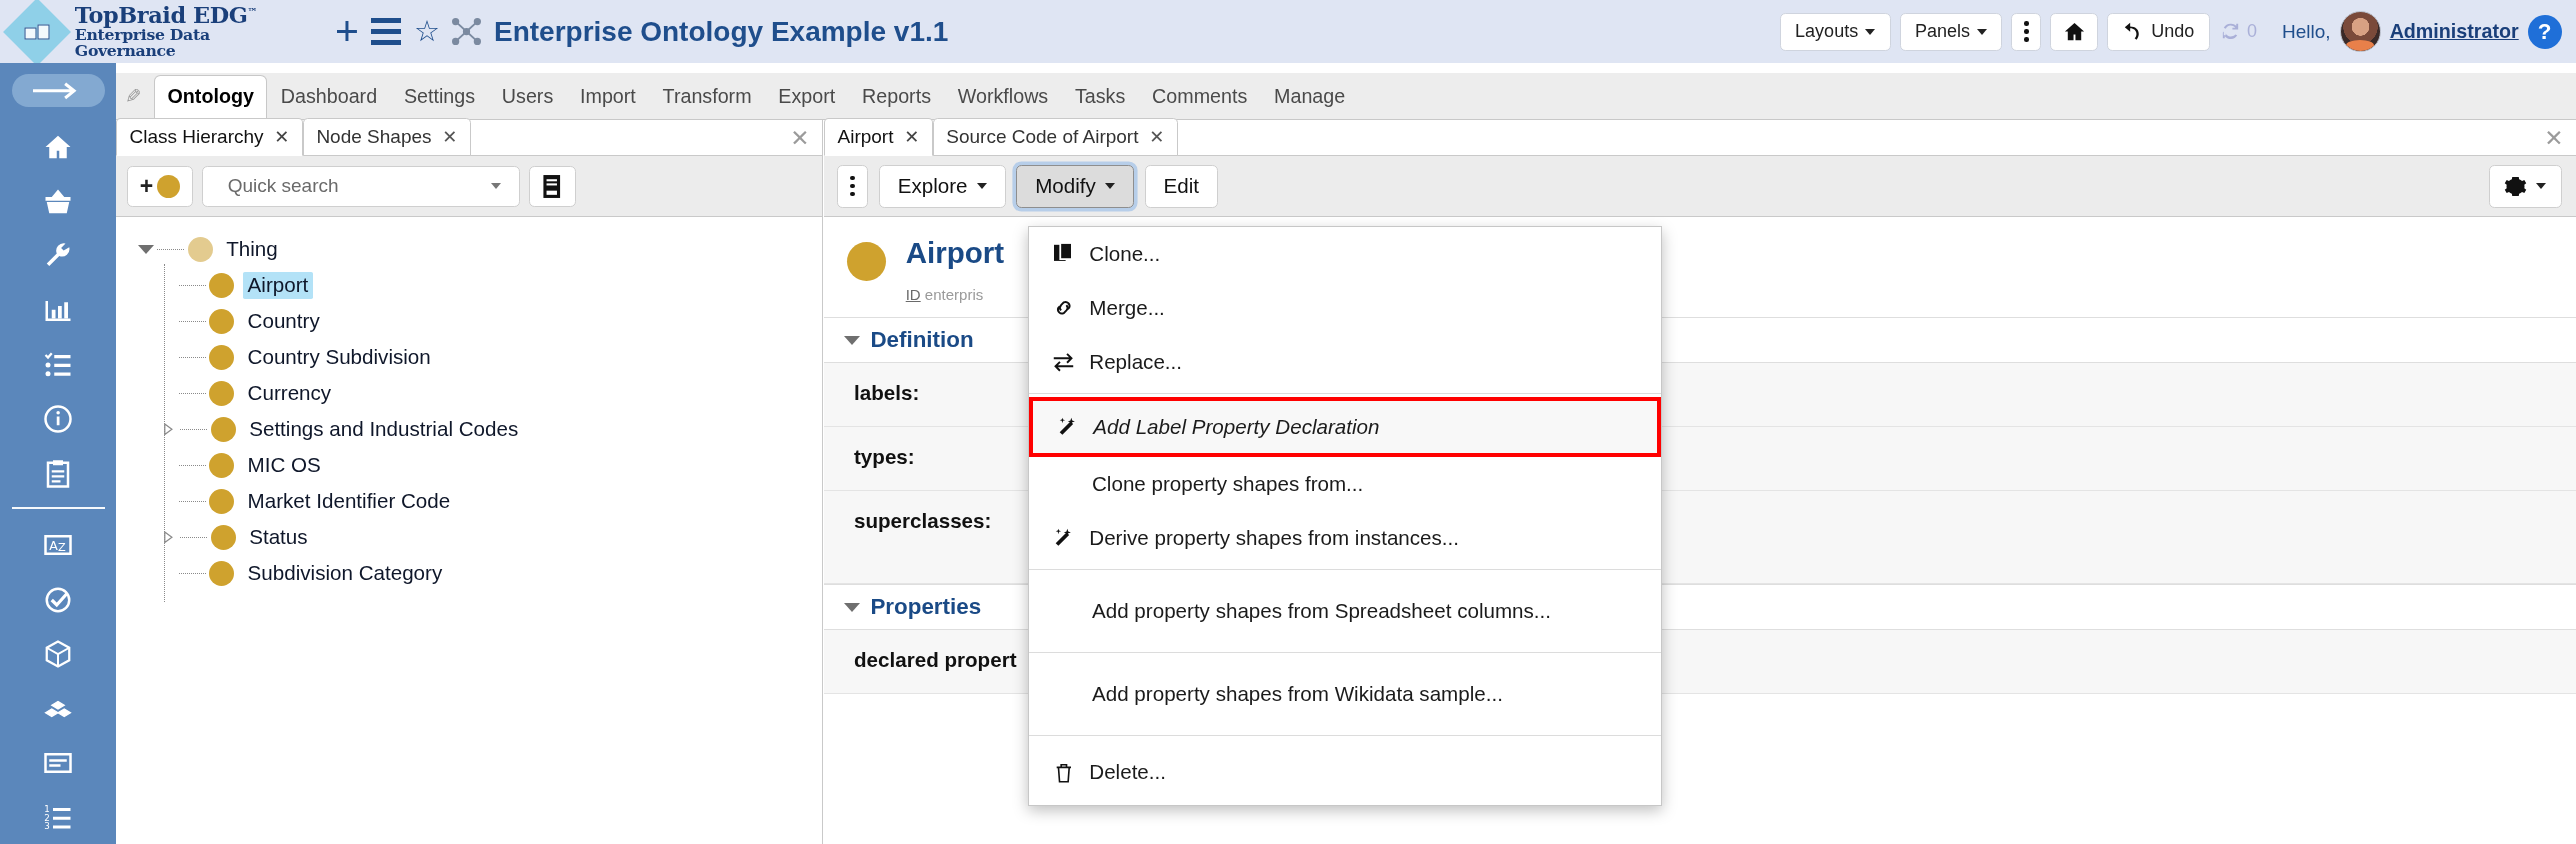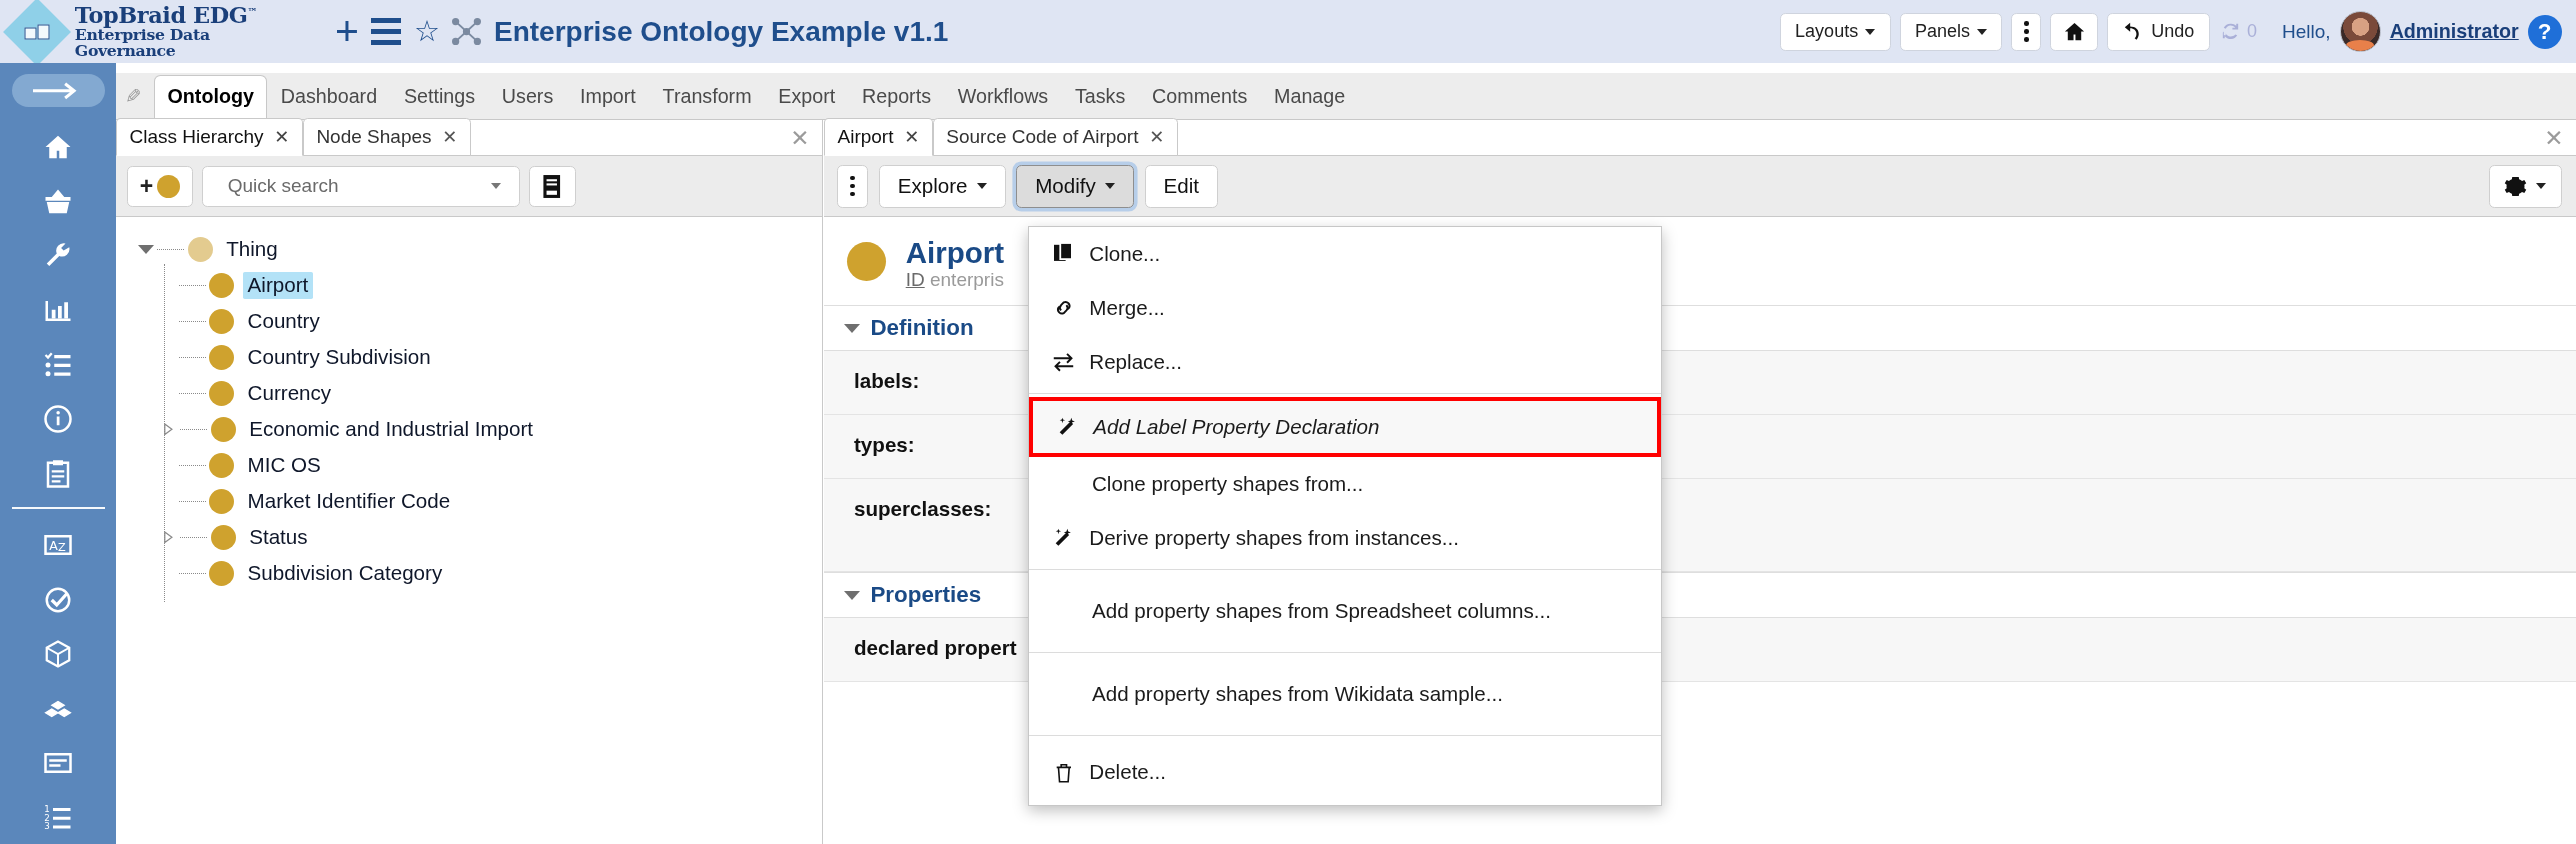--- a/index.html
+++ b/index.html
@@ -212,21 +212,21 @@
   }
   .gear-btn {
     position: absolute; right: 14.3px; background: #fff; border: 0.9px solid #cfcfcf;
     border-radius: 5.4px; height: 43px; padding: 0 14.3px; display: flex;
     align-items: center; gap: 9px; cursor: pointer; font-size: 22.4px;
   }
 
   .entity-head { display: flex; align-items: flex-start; padding: 19.7px 0 14.3px 23px; gap: 19.7px; }
   .entity-dot { width: 39px; height: 39px; border-radius: 50%; background: #cfa22e; flex: 0 0 39px; margin-top: 5.4px; }
   .entity-title { font-size: 29.5px; font-weight: bold; color: #1a4a86; line-height: 1.1; }
-  .entity-id { font-size: 19px; color: #9a9a9a; margin-top: 0; }
+  .entity-id { font-size: 15px; color: #9a9a9a; margin-top: 17px; }
   .entity-id u { color: #6a6a6a; }
 
   .section-head {
     display: flex; align-items: center; gap: 10.7px; padding: 9px 0 9px 19.7px;
     font-size: 22.4px; font-weight: bold; color: #1a4a86;
     border-top: 0.9px solid #dedede; border-bottom: 0.9px solid #dedede; background: #fff;
   }
   .prop-row {
     display: flex; align-items: flex-start; padding: 18px 0 18px 30px;
     font-size: 20.6px; font-weight: bold; color: #111;
@@ -528,21 +528,21 @@
       </div>
 
       <div class="tree-row child" style="padding-left:23px">
         <span class="twisty">
           <svg width="10.7" height="12.5" viewBox="0 0 12 14">
               <path d="M2 1l8 6-8 6z" fill="none" stroke="#8a8a8a" stroke-width="1.4"></path>
             </svg>
         </span>
         <span class="dots"></span>
         <span class="node-dot"></span>
-        <span class="node-label">Economic and Industrial Import</span>
+        <span class="node-label">Settings and Industrial Codes</span>
       </div>
 
       <div class="tree-row child">
         <span class="dots"></span>
         <span class="node-dot"></span>
         <span class="node-label">MIC OS</span>
       </div>
 
       <div class="tree-row child">
         <span class="dots"></span>

